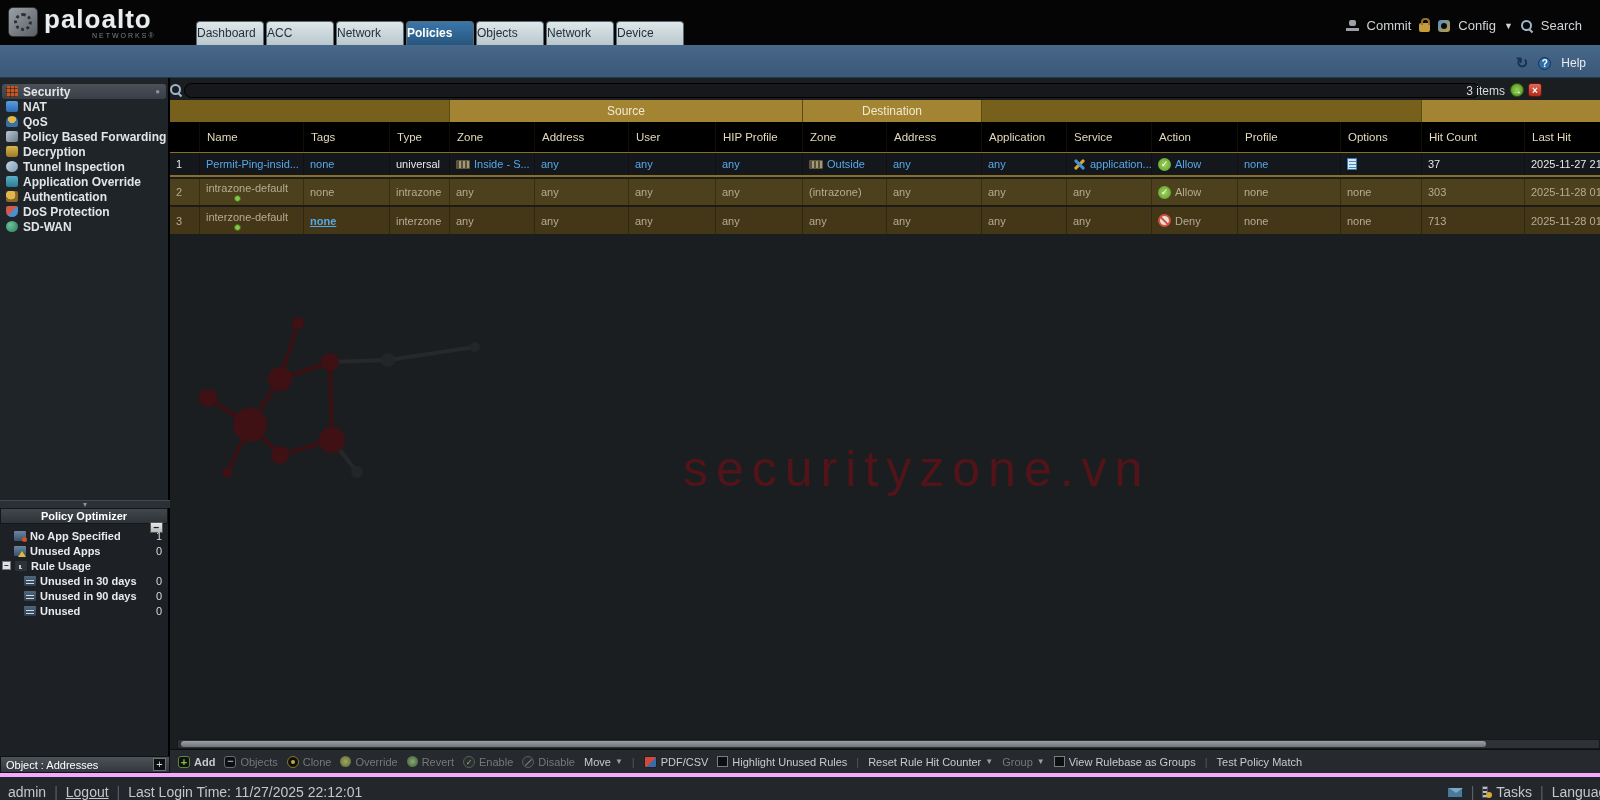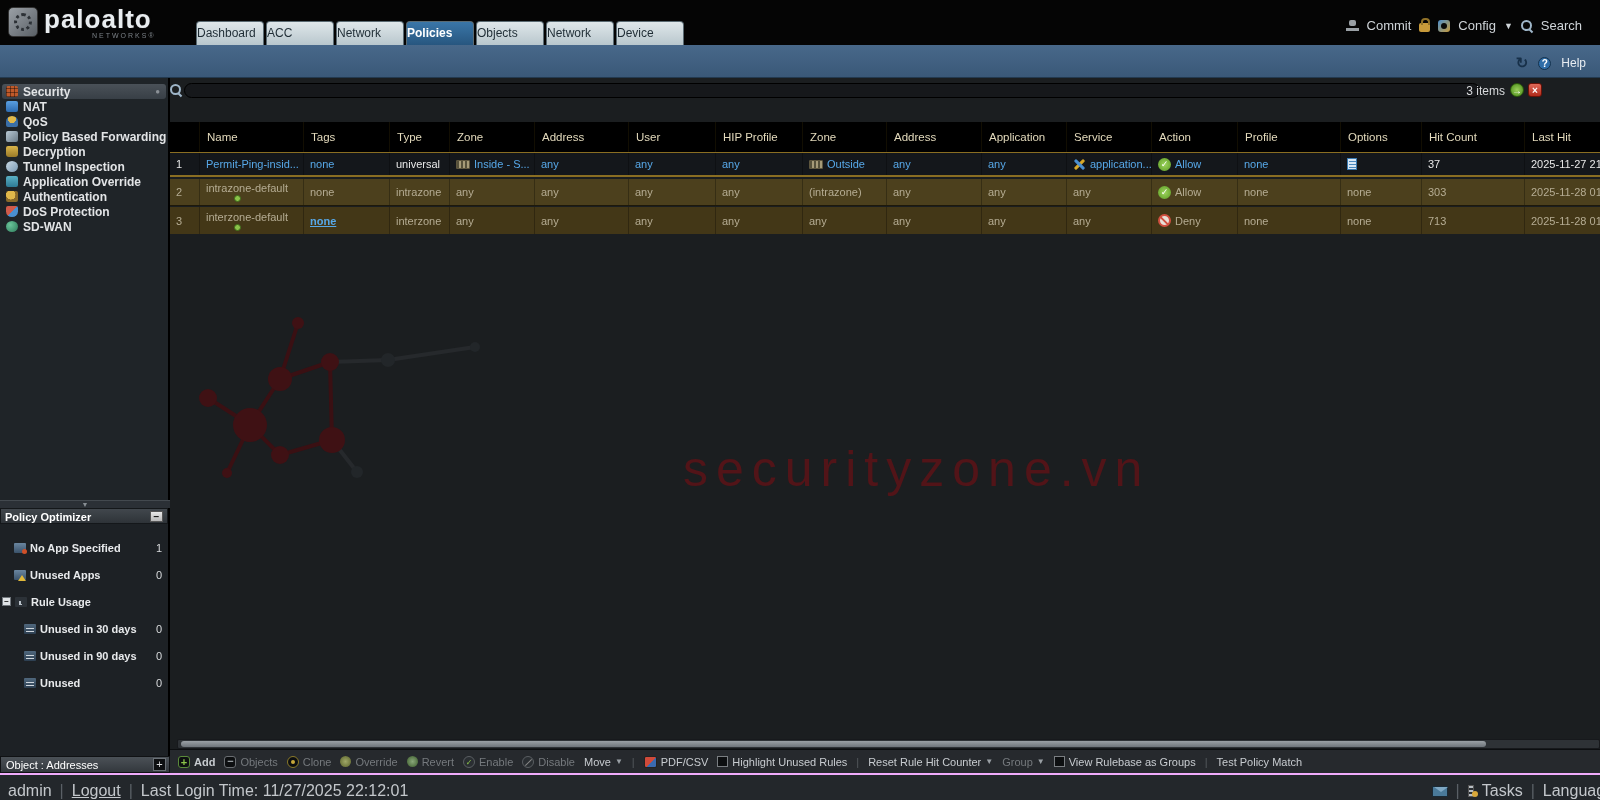--- a/index.html
+++ b/index.html
@@ -51,37 +51,37 @@
   .sic-pbf { background:linear-gradient(135deg,#b8c8d4,#6a7a86); }
   .sic-decryption { background:linear-gradient(#d9b44a,#9a7a28); border-radius:2px 2px 3px 3px; }
   .sic-tunnel { background:linear-gradient(135deg,#c8d8e4,#7a9ab4); border-radius:50%; }
   .sic-app-override { background:linear-gradient(#5ab0c4,#2d7a94); }
   .sic-auth { background:radial-gradient(circle at 40% 35%,#e0b84a 45%,#8a6a2a 47%); }
   .sic-dos { background:linear-gradient(135deg,#d05a4a 50%,#4a8fd0 50%); border-radius:2px 2px 50% 50%; }
   .sic-sdwan { background:radial-gradient(circle at 35% 35%,#6ac49a,#2d7a5a); border-radius:50%; }
   
   .splitter { position:absolute; left:0; top:500px; width:170px; height:8px; background:#2b3036; border-top:1px solid #43494f; text-align:center; color:#878d93; font-size:7px; line-height:7px; }
   .optimizer { position:absolute; left:0; top:508px; width:170px; height:248px; background:#1d2125; border-right:2px solid #000; }
-  .opt-header { height:16px; background:linear-gradient(#41474d,#2e3338); border:1px solid #14171a; color:#fff; font-weight:bold; padding:1px 4px 0 4px; display:flex; align-items:center; }
+  .opt-header { height:16px; background:linear-gradient(#41474d,#2e3338); border:1px solid #14171a; color:#fff; font-weight:bold; padding:1px 4px 0 4px; display:flex; align-items:center;flex-direction:column; }
   .opt-min { margin-left:auto; width:13px; height:11px; background:linear-gradient(#e8e8e8,#b8b8b8); border:1px solid #555; color:#111; font-size:10px; line-height:9px; text-align:center; font-weight:bold; }
-  .opt-item { position:relative; display:flex; align-items:center; gap:4px; height:15px; color:#e8eaec; font-weight:bold; font-size:11px; white-space:nowrap;margin-top:12px; }
+  .opt-item { position:relative; display:flex; align-items:center; gap:4px; height:15px; color:#e8eaec; font-weight:bold; font-size:11px; white-space:nowrap; }
   .opt-item .count { position:absolute; right:6px; color:#d8dadc; font-weight:normal; }
   .ind1 { padding-left:14px; } .ind0 { padding-left:2px; } .ind2 { padding-left:24px; }
   .expander { display:inline-block; width:9px; height:9px; background:#dfe3e6; border:1px solid #70767c; color:#222; font-size:8px; line-height:7px; text-align:center; }
   .oic { display:inline-block; width:12px; height:10px; border-radius:1px; background:linear-gradient(#6a86a0,#3a526a); position:relative; flex:0 0 auto; }
   .oic-red::after { content:""; position:absolute; right:-1px; bottom:-1px; width:5px; height:5px; border-radius:50%; background:#d05028; }
   .oic-warn::after { content:""; position:absolute; right:0; bottom:-1px; width:0; height:0; border-left:4px solid transparent; border-right:4px solid transparent; border-bottom:6px solid #e0b83a; }
   .oic-chart { background:#2c3238; }
   .oic-chart::after { content:""; position:absolute; left:1px; bottom:2px; width:9px; height:4px; background:linear-gradient(100deg,transparent 40%,#b8c0c8 40% 55%,transparent 55%), linear-gradient(60deg,transparent 40%,#b8c0c8 40% 55%,transparent 55%); }
   .oic-list { background:linear-gradient(#50687e,#2c3e50); }
   .oic-list::after { content:""; position:absolute; left:2px; top:2px; width:8px; height:6px; background:repeating-linear-gradient(0deg,#cfd6dc 0 1px,transparent 1px 3px); }
   
   .objectbar { position:absolute; left:0; top:756px; width:170px; height:17px; background:linear-gradient(#4b5157,#33383d); border:1px solid #101214; color:#fff; display:flex; align-items:center; padding:0 3px 0 5px; }
   .obj-plus { margin-left:auto; width:13px; height:13px; background:#0d0f11; border:1px solid #6a7076; color:#d8dadc; font-size:11px; line-height:11px; text-align:center; }
-  .statusbar { position:absolute; left:0; top:773px; width:1600px; height:27px; background:#23272b; border-top:2px solid #f0abfc; color:#c3c7cb; font-size:16px; }
+  .statusbar { position:absolute; left:0; top:773px; width:1600px; height:27px; background:#23272b; border-top:4px solid #f0abfc; color:#c3c7cb; font-size:14px; }
   .status-left { position:absolute; left:8px; top:7px; display:flex; gap:8px; align-items:center; }
   .status-right { position:absolute; right:-14px; top:7px; display:flex; gap:8px; align-items:center; }
   .pipe { color:#5a6066; }
   .link { text-decoration:underline; cursor:pointer; }
   .env-icon { display:inline-block; width:16px; height:11px; background:#4a7a9a; border:1px solid #1a2a36; position:relative; }
   .env-icon::after { content:""; position:absolute; left:1px; top:0; width:12px; height:5px; border-left:7px solid transparent; border-right:7px solid transparent; border-top:5px solid #7fa8c4; width:0; }
   .tasks-icon { display:inline-block; width:6px; height:12px; background:repeating-linear-gradient(0deg,#b8bec4 0 2px,#2a2e32 2px 4px); border:1px solid #555; position:relative; }
   .tasks-icon::after { content:""; position:absolute; right:-5px; bottom:-1px; width:6px; height:6px; border-radius:50%; background:#d8a83a; }
   
   .main { position:absolute; left:170px; top:78px; width:1430px; height:695px; background:#1b1e20; }
@@ -273,20 +273,27 @@
   <div class="main">
 
     <div class="searchrow">
       <span class="magnifier-icon" style="position:absolute;left:0;top:4px;"></span>
       <div class="search-input"></div>
       <span class="items-count">3 items</span>
       <span class="btn-arrow">→</span>
       <span class="btn-close">×</span>
     </div>
 
+    <div class="thead-groups">
+      <div class="ghdr g-dark"></div>
+      <div class="ghdr g-light">Source</div>
+      <div class="ghdr g-light">Destination</div>
+      <div class="ghdr g-dark"></div>
+      <div class="ghdr g-light" style="border-right:none;"></div>
+    </div>
 
     <div class="thead-cols grid">
       <div class="hcell"></div>
       <div class="hcell">Name</div>
       <div class="hcell">Tags</div>
       <div class="hcell">Type</div>
       <div class="hcell">Zone</div>
       <div class="hcell">Address</div>
       <div class="hcell">User</div>
       <div class="hcell">HIP Profile</div>

